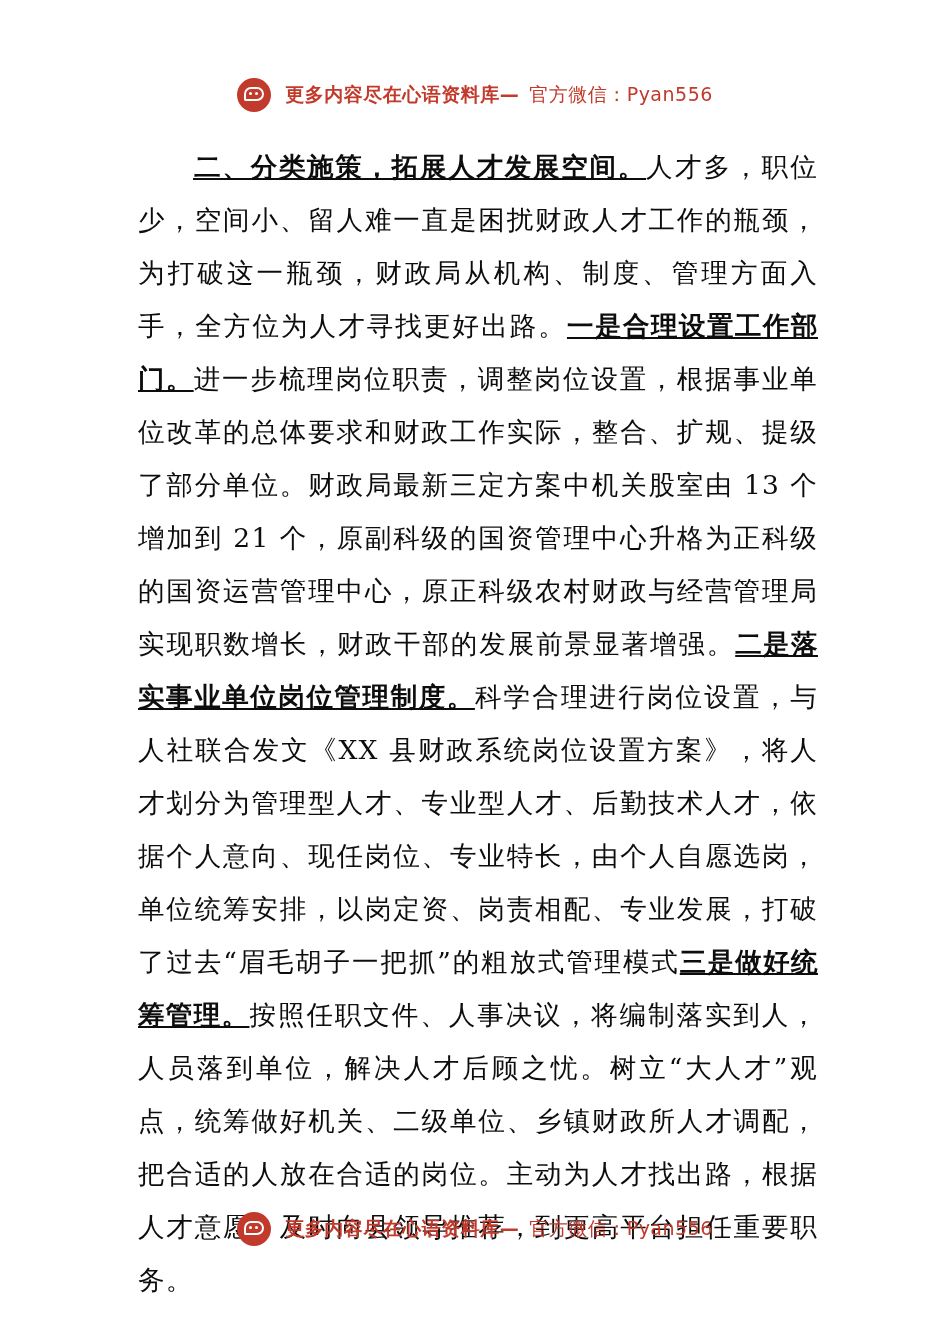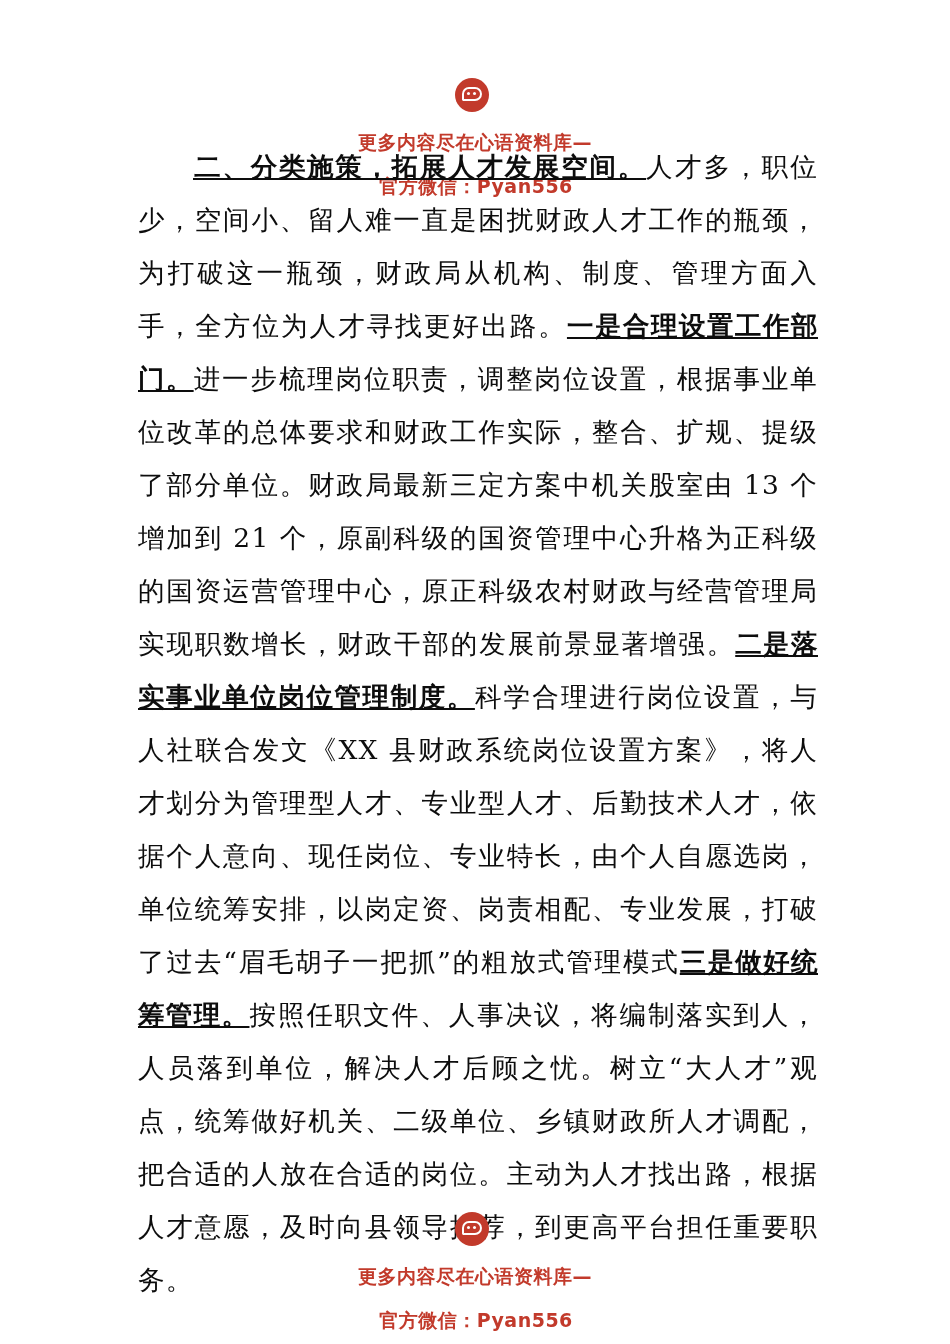--- a/index.html
+++ b/index.html
@@ -22,23 +22,22 @@
   }
 
   
   .wm {
     position: absolute;
     left: 0;
     width: 950px;
     display: flex;
     align-items: center;
     justify-content: center;
-    gap: 18px;
+    gap: 8px;
     user-select: none;
-    flex-direction: column;
   }
   .wm-top { top: 78px; }
   .wm-bottom { top: 1212px; }
 
   .wm-logo {
     width: 34px;
     height: 34px;
     border-radius: 50%;
     background: #c23a2b;
     position: relative;
@@ -72,21 +71,21 @@
     font-family: "DejaVu Sans", sans-serif;
     font-size: 19px;
     font-weight: bold;
     color: #c23a2b;
     letter-spacing: 0.5px;
     white-space: nowrap;
   }
   .wm-text2 {
     font-family: "DejaVu Sans", sans-serif;
     font-size: 19px;
-    font-weight: bold;
+    font-weight: normal;
     color: #c23a2b;
     letter-spacing: 0.5px;
     white-space: nowrap;
     margin-left: 2px;
   }
 
   
   .content {
     position: absolute;
     left: 138px;

